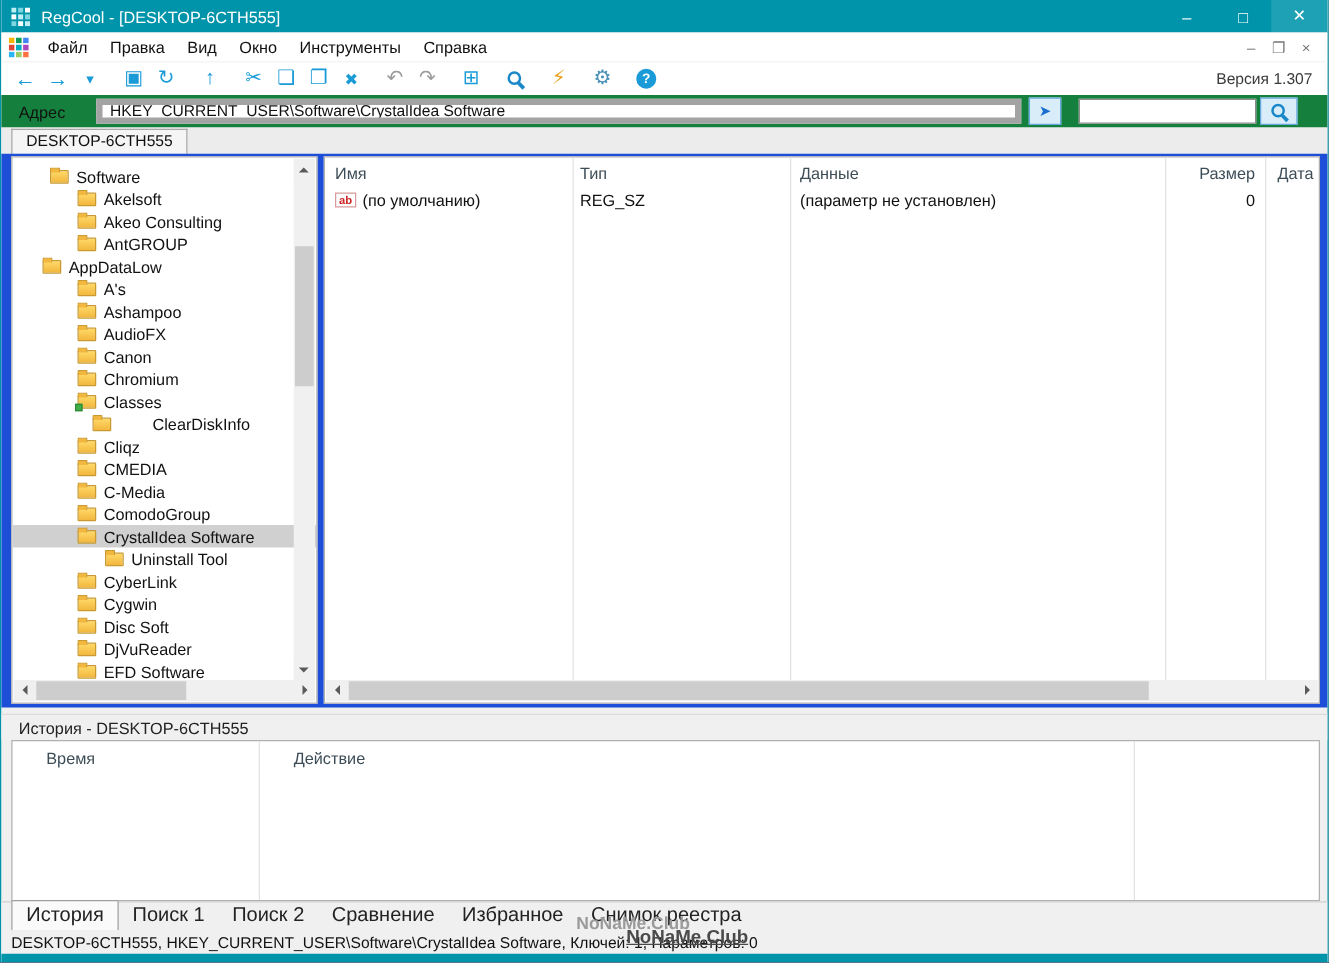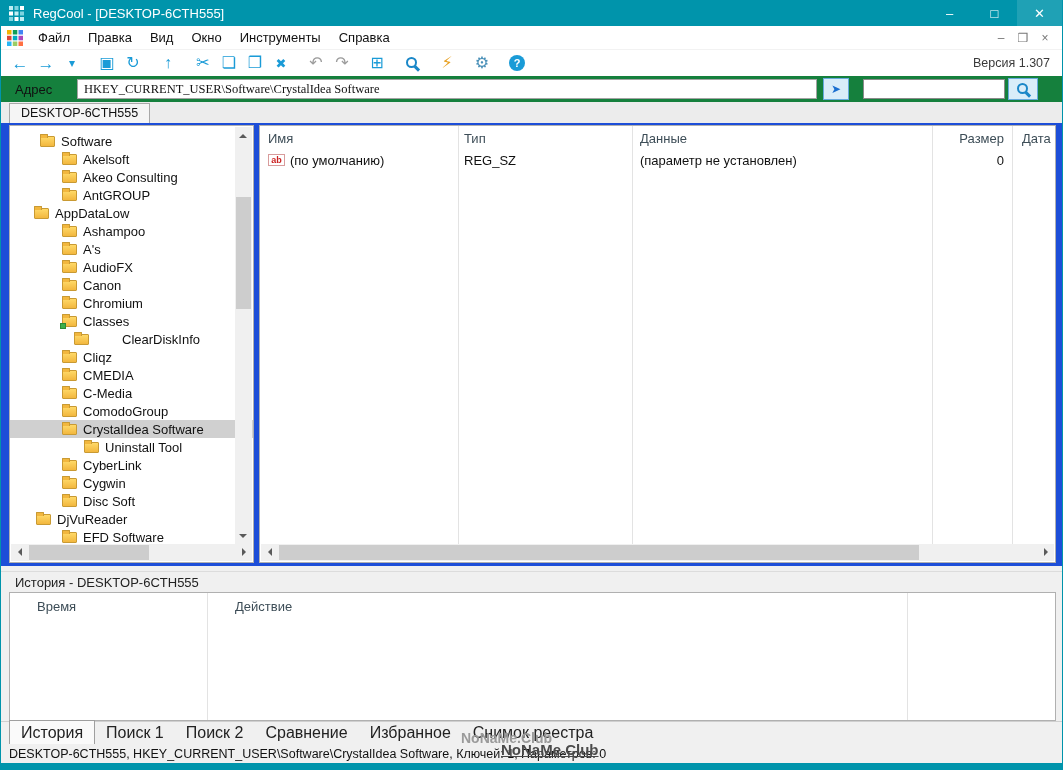--- a/index.html
+++ b/index.html
@@ -32,22 +32,22 @@
     display:flex;align-items:center;}
   .tb-items{display:flex;align-items:center;margin-left:6px;height:100%;}
   .tb-btn{width:26px;height:24px;display:flex;align-items:center;justify-content:center;}
   .tb-glyph{font-size:16px;line-height:1;}
   .tb-sep{width:9px;height:100%;}
   .version{margin-left:auto;margin-right:12px;font-size:12.5px;color:#3a3a3a;}
   
   .addressbar{position:absolute;left:0;top:76px;width:100%;height:26px;background:#15803d;
     display:flex;align-items:center;}
   .addr-label{margin-left:14px;width:62px;font-size:13px;color:#111;}
-  .addr-input{width:740px;height:20px;border:1px solid #a3a3a3;font-size:12.5px;
-    padding:0 6px;font-family:Liberation Serif, serif;color:#111;background:#fff;}
+  .addr-input{width:740px;height:20px;border:5px solid #a3a3a3;font-size:12.5px;
+    padding:0 6px;font-family:Liberation Sans, sans-serif;color:#111;background:#fff;}
   .addr-btn{margin-left:6px;width:26px;height:22px;background:#d9edf9;border:1px solid #66aadd;
     display:flex;align-items:center;justify-content:center;padding:0;cursor:default;}
   .go-glyph{color:#1a6fd0;font-size:12px;line-height:1;}
   .search-input{margin-left:14px;width:142px;height:20px;border:1px solid #8a8a8a;
     font-size:12.5px;padding:0 6px;font-family:inherit;}
   .addr-btn.search{margin-left:3px;width:30px;}
   
   .icon-magnifier{position:relative;width:15px;height:15px;display:inline-block;}
   .icon-magnifier::before{content:"";position:absolute;left:1px;top:1px;width:7px;height:7px;
     border:2px solid #1a87c8;border-radius:50%;}
@@ -284,25 +284,25 @@
           <div class="tree-row" style="padding-left: 52px;">
             <span class="folder"></span>
             <span class="tree-label">AntGROUP</span>
           </div>
           <div class="tree-row" style="padding-left: 24px;">
             <span class="folder"></span>
             <span class="tree-label">AppDataLow</span>
           </div>
           <div class="tree-row" style="padding-left: 52px;">
             <span class="folder"></span>
+            <span class="tree-label">A's</span>
+          </div>
+          <div class="tree-row" style="padding-left: 52px;">
+            <span class="folder"></span>
             <span class="tree-label">Ashampoo</span>
-          </div>
-          <div class="tree-row" style="padding-left: 52px;">
-            <span class="folder"></span>
-            <span class="tree-label">A's</span>
           </div>
           <div class="tree-row" style="padding-left: 52px;">
             <span class="folder"></span>
             <span class="tree-label">AudioFX</span>
           </div>
           <div class="tree-row" style="padding-left: 52px;">
             <span class="folder"></span>
             <span class="tree-label">Canon</span>
           </div>
           <div class="tree-row" style="padding-left: 52px;">
@@ -348,21 +348,21 @@
             <span class="tree-label">CyberLink</span>
           </div>
           <div class="tree-row" style="padding-left: 52px;">
             <span class="folder"></span>
             <span class="tree-label">Cygwin</span>
           </div>
           <div class="tree-row" style="padding-left: 52px;">
             <span class="folder"></span>
             <span class="tree-label">Disc Soft</span>
           </div>
-          <div class="tree-row" style="padding-left: 26px;">
+          <div class="tree-row" style="padding-left: 52px;">
             <span class="folder"></span>
             <span class="tree-label">DjVuReader</span>
           </div>
           <div class="tree-row" style="padding-left: 52px;">
             <span class="folder"></span>
             <span class="tree-label">EFD Software</span>
           </div>
         </div>
       <div class="vscroll">
         <div class="arr up"></div>

